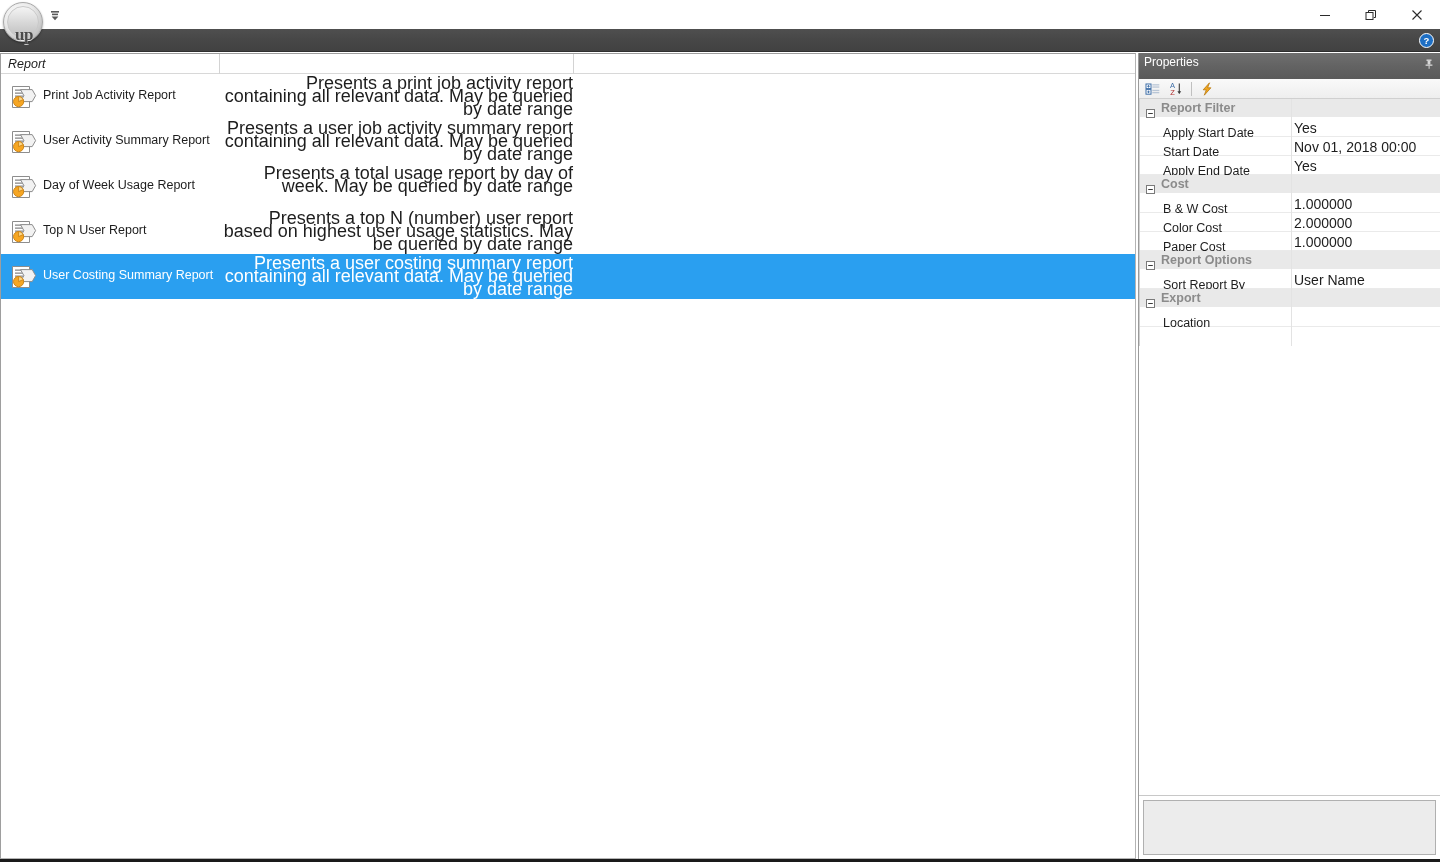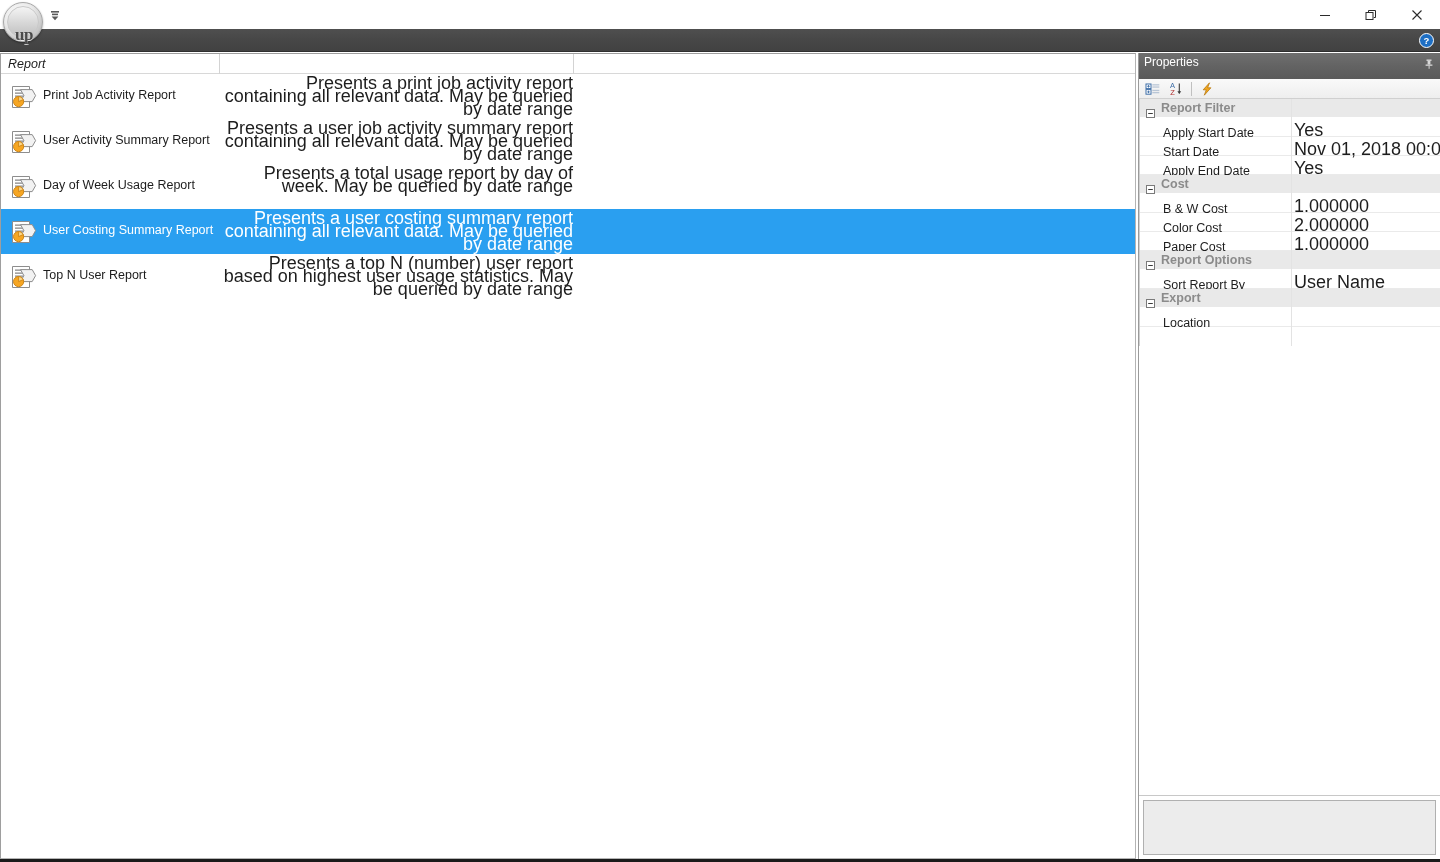--- a/index.html
+++ b/index.html
@@ -196,21 +196,21 @@
     border-bottom: 1px solid #eaeaea;
     display: flex;
   }
   .prop-row .pname {
     position: absolute; left: 24px; top: 8px;
     font-size: 12.5px; color: #1d1d1d;
     white-space: nowrap;
   }
   .prop-row .pval {
     position: absolute; left: 155px; top: 2px;
-    font-size: 18px; color: #1d1d1d;
+    font-size: 14px; color: #1d1d1d;
     white-space: nowrap;
   }
   .grid-vline {
     position: absolute; left: 152px; top: 0;
     width: 1px; background: #e3e3e3;
   }
   .grid-left-rail {
     position: absolute; left: 0; top: 0;
     width: 1px; background: #d0d0d0;
   }
@@ -329,52 +329,52 @@
     <rect x="6" y="9.4" width="8" height="1.5" fill="#9a9a9a"></rect>
     <rect x="6" y="12.4" width="10" height="1.5" fill="#9a9a9a"></rect>
     <path d="M11.5 6.6 L23.2 6.6 L26.6 12.6 L23.2 18.6 L11.5 18.6 L14.9 12.6 Z" fill="#f2f2f2" stroke="#8d8d8d" stroke-width="1" stroke-linejoin="round"></path>
     <circle cx="9.6" cy="18.6" r="5.1" fill="#f6a623" stroke="#c77f10" stroke-width="0.9"></circle>
     <path d="M9.6 18.6 L9.6 13.5 A5.1 5.1 0 0 1 14.2 16.6 Z" fill="#fcd88a" stroke="#c77f10" stroke-width="0.8"></path>
   </svg></span>
           </div>
           <div class="name-cell">Day of Week Usage Report</div>
           <div class="desc-cell">Presents a total usage report by day of week.  May be queried by date range</div>
         </div>
+        <div class="row">
+          <div class="icon-cell">
+            <span class="rep-icon">
+  <svg width="28" height="28" viewBox="0 0 28 28">
+    <path d="M3.5 3.5 H20.5 V24.5 H3.5 Z" fill="#ffffff" stroke="#8d8d8d" stroke-width="1"></path>
+    <rect x="6" y="6.4" width="11" height="1.5" fill="#9a9a9a"></rect>
+    <rect x="6" y="9.4" width="8" height="1.5" fill="#9a9a9a"></rect>
+    <rect x="6" y="12.4" width="10" height="1.5" fill="#9a9a9a"></rect>
+    <path d="M11.5 6.6 L23.2 6.6 L26.6 12.6 L23.2 18.6 L11.5 18.6 L14.9 12.6 Z" fill="#f2f2f2" stroke="#8d8d8d" stroke-width="1" stroke-linejoin="round"></path>
+    <circle cx="9.6" cy="18.6" r="5.1" fill="#f6a623" stroke="#c77f10" stroke-width="0.9"></circle>
+    <path d="M9.6 18.6 L9.6 13.5 A5.1 5.1 0 0 1 14.2 16.6 Z" fill="#fcd88a" stroke="#c77f10" stroke-width="0.8"></path>
+  </svg></span>
+          </div>
+          <div class="name-cell">Top N User Report</div>
+          <div class="desc-cell">Presents a top N (number) user report based on highest user usage statistics.  May be queried by date range</div>
+        </div>
         <div class="row selected">
           <div class="icon-cell">
             <span class="rep-icon">
   <svg width="28" height="28" viewBox="0 0 28 28">
     <path d="M3.5 3.5 H20.5 V24.5 H3.5 Z" fill="#ffffff" stroke="#8d8d8d" stroke-width="1"></path>
     <rect x="6" y="6.4" width="11" height="1.5" fill="#9a9a9a"></rect>
     <rect x="6" y="9.4" width="8" height="1.5" fill="#9a9a9a"></rect>
     <rect x="6" y="12.4" width="10" height="1.5" fill="#9a9a9a"></rect>
     <path d="M11.5 6.6 L23.2 6.6 L26.6 12.6 L23.2 18.6 L11.5 18.6 L14.9 12.6 Z" fill="#f2f2f2" stroke="#8d8d8d" stroke-width="1" stroke-linejoin="round"></path>
     <circle cx="9.6" cy="18.6" r="5.1" fill="#f6a623" stroke="#c77f10" stroke-width="0.9"></circle>
     <path d="M9.6 18.6 L9.6 13.5 A5.1 5.1 0 0 1 14.2 16.6 Z" fill="#fcd88a" stroke="#c77f10" stroke-width="0.8"></path>
   </svg></span>
           </div>
           <div class="name-cell">User Costing Summary Report</div>
           <div class="desc-cell">Presents a user costing summary report containing all relevant data.  May be queried by date range</div>
         </div>
-        <div class="row">
-          <div class="icon-cell">
-            <span class="rep-icon">
-  <svg width="28" height="28" viewBox="0 0 28 28">
-    <path d="M3.5 3.5 H20.5 V24.5 H3.5 Z" fill="#ffffff" stroke="#8d8d8d" stroke-width="1"></path>
-    <rect x="6" y="6.4" width="11" height="1.5" fill="#9a9a9a"></rect>
-    <rect x="6" y="9.4" width="8" height="1.5" fill="#9a9a9a"></rect>
-    <rect x="6" y="12.4" width="10" height="1.5" fill="#9a9a9a"></rect>
-    <path d="M11.5 6.6 L23.2 6.6 L26.6 12.6 L23.2 18.6 L11.5 18.6 L14.9 12.6 Z" fill="#f2f2f2" stroke="#8d8d8d" stroke-width="1" stroke-linejoin="round"></path>
-    <circle cx="9.6" cy="18.6" r="5.1" fill="#f6a623" stroke="#c77f10" stroke-width="0.9"></circle>
-    <path d="M9.6 18.6 L9.6 13.5 A5.1 5.1 0 0 1 14.2 16.6 Z" fill="#fcd88a" stroke="#c77f10" stroke-width="0.8"></path>
-  </svg></span>
-          </div>
-          <div class="name-cell">Top N User Report</div>
-          <div class="desc-cell">Presents a top N (number) user report based on highest user usage statistics.  May be queried by date range</div>
-        </div>
       </div>
   </div>
 
   <div class="props">
 
     <div class="props-title">
       <div class="t">Properties</div>
       <div class="pin-icon">
         <svg width="12" height="12" viewBox="0 0 12 12">
           <rect x="3.5" y="1.5" width="5" height="1.4" fill="#d8d8d8"></rect>

